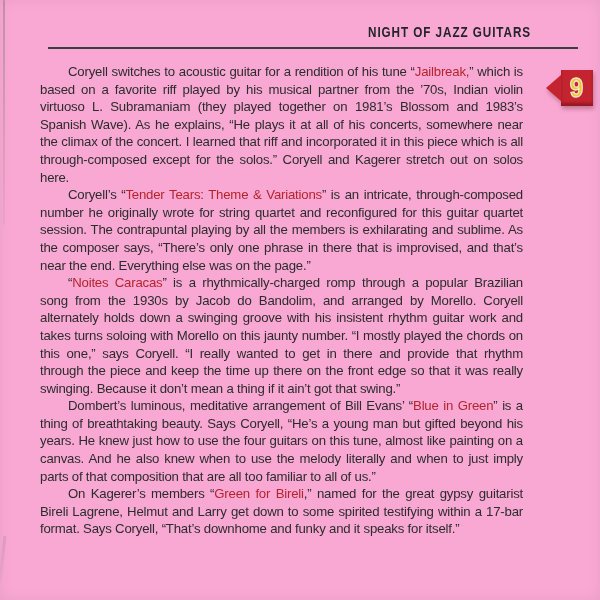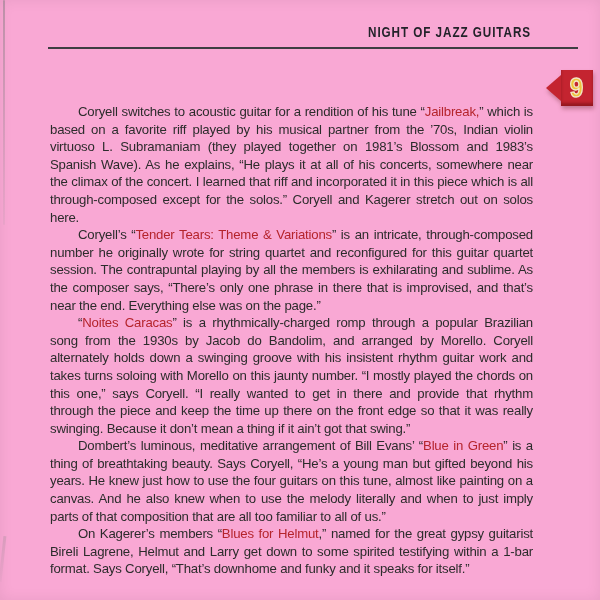--- a/index.html
+++ b/index.html
@@ -32,26 +32,25 @@
     font-weight:700;font-size:15px;letter-spacing:1.2px;
     color:#23232a;
     transform:scaleX(0.78);transform-origin:100% 50%;
     white-space:nowrap;
   }
   .header-rule{
     position:absolute;left:48px;right:22px;top:47px;height:2px;
     background:#3e3e42;
   }
   .article{
-    position:absolute;left:50px;top:63px;width:483px;
+    position:absolute;left:40px;top:63px;width:483px;
     font-size:13.2px;line-height:17.6px;
     letter-spacing:-0.2px;
     color:var(--body-text,#2c2c2c);
     text-align:justify;
-    margin-top:40px;
   }
   .article p{margin:0;text-indent:28px;}
   .article .song{color:var(--accent,#b5242c);}
   .badge{
     position:absolute;top:70px;right:7px;
     display:flex;align-items:center;
     filter:drop-shadow(1px 3px 2px rgba(100,30,30,0.35));
   }
   .badge-arrow{
     width:0;height:0;
@@ -87,15 +86,15 @@
     <div class="badge-body">
       <span class="badge-digit">9</span>
     </div>
   </div>
 
   <main class="article" id="article">
       <p><span>Coryell switches to acoustic guitar for a rendition of his tune “</span><span class="song">Jailbreak,</span><span>” which is based on a favorite riff played by his musical partner from the ’70s, Indian violin virtuoso L. Subramaniam (they played together on 1981’s Blossom and 1983’s Spanish Wave). As he explains, “He plays it at all of his concerts, somewhere near the climax of the concert. I learned that riff and incorporated it in this piece which is all through-composed except for the solos.” Coryell and Kagerer stretch out on solos here.</span></p>
       <p><span>Coryell’s “</span><span class="song">Tender Tears: Theme &amp; Variations</span><span>” is an intricate, through-composed number he originally wrote for string quartet and reconfigured for this guitar quartet session. The contrapuntal playing by all the members is exhilarating and sublime. As the composer says, “There’s only one phrase in there that is improvised, and that’s near the end. Everything else was on the page.”</span></p>
       <p><span>“</span><span class="song">Noites Caracas</span><span>” is a rhythmically-charged romp through a popular Brazilian song from the 1930s by Jacob do Bandolim, and arranged by Morello. Coryell alternately holds down a swinging groove with his insistent rhythm guitar work and takes turns soloing with Morello on this jaunty number. “I mostly played the chords on this one,” says Coryell. “I really wanted to get in there and provide that rhythm through the piece and keep the time up there on the front edge so that it was really swinging. Because it don’t mean a thing if it ain’t got that swing.”</span></p>
       <p><span>Dombert’s luminous, meditative arrangement of Bill Evans’ “</span><span class="song">Blue in Green</span><span>” is a thing of breathtaking beauty. Says Coryell, “He’s a young man but gifted beyond his years. He knew just how to use the four guitars on this tune, almost like painting on a canvas. And he also knew when to use the melody literally and when to just imply parts of that composition that are all too familiar to all of us.”</span></p>
-      <p><span>On Kagerer’s members “</span><span class="song">Blues for Helmut</span><span>,” named for the great gypsy guitarist Bireli Lagrene, Helmut and Larry get down to some spirited testifying within a 1-bar format. Says Coryell, “That’s downhome and funky and it speaks for itself.”</span></p>
+      <p><span>On Kagerer’s members “</span><span class="song">Green for Bireli</span><span>,” named for the great gypsy guitarist Bireli Lagrene, Helmut and Larry get down to some spirited testifying within a 17-bar format. Says Coryell, “That’s downhome and funky and it speaks for itself.”</span></p>
     </main>
 </div>
 
 </body></html>

